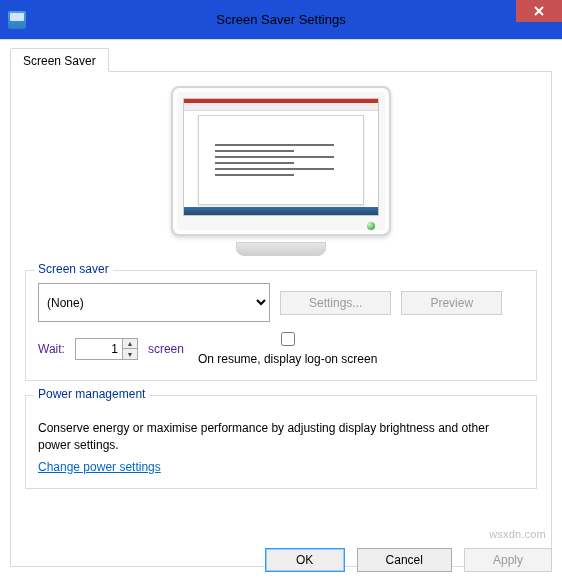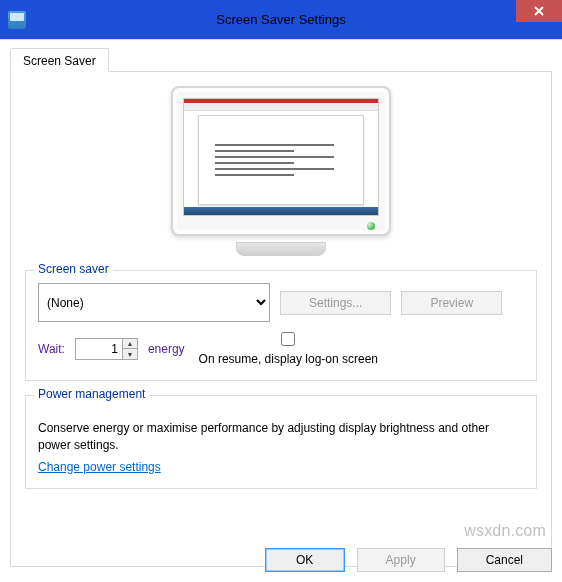--- a/index.html
+++ b/index.html
@@ -212,21 +212,21 @@
   .dlgbtns {
     position:absolute;
     right:10px; bottom:10px;
     display:flex; gap:12px;
   }
   .dlgbtns .btn { min-width:80px; }
   .dlgbtns .btn.default { border-color:#3399ff; box-shadow: inset 0 0 0 1px #99ccff; }
 
   .watermark {
     position:absolute; right:16px; bottom:42px;
-    font-size:16px; color:#bfbfbf; letter-spacing:.2px;
+    font-size:11px; color:#bfbfbf; letter-spacing:.2px;
     pointer-events:none;
     margin-left:18px;
   }
 </style>
 </head>
 <body>
 
 <div class="titlebar">
   <div class="appicon"></div>
   <div class="title">Screen Saver Settings</div>
@@ -285,21 +285,21 @@
 
     <div class="row">
       <span class="lbl-disabled">Wait:</span>
       <div class="spinwrap">
         <input class="spin" type="text" value="1" style="">
         <div class="spinbtns">
           <div class="sb">▲</div>
           <div class="sb">▼</div>
         </div>
       </div>
-      <span class="lbl-disabled">energy</span>
+      <span class="lbl-disabled">screen</span>
 
       <label class="chk" style="margin-left:4px;">
         <input type="checkbox" style="">
         <span>On resume, display log-on screen</span>
       </label>
     </div>
   </div>
 
   <div class="group">
     <div class="legend">Power management</div>
@@ -310,19 +310,19 @@
   </div>
 
 </div>
 
 <div class="watermark">wsxdn.com</div>
 
 <div class="dlgbtns">
   <button class="btn default">
     <span>OK</span>
   </button>
+  <button class="btn">
+    <span>Cancel</span>
+  </button>
   <button class="btn disabled" disabled="">
     <span>Apply</span>
   </button>
-  <button class="btn">
-    <span>Cancel</span>
-  </button>
 </div>
 
 </body></html>

